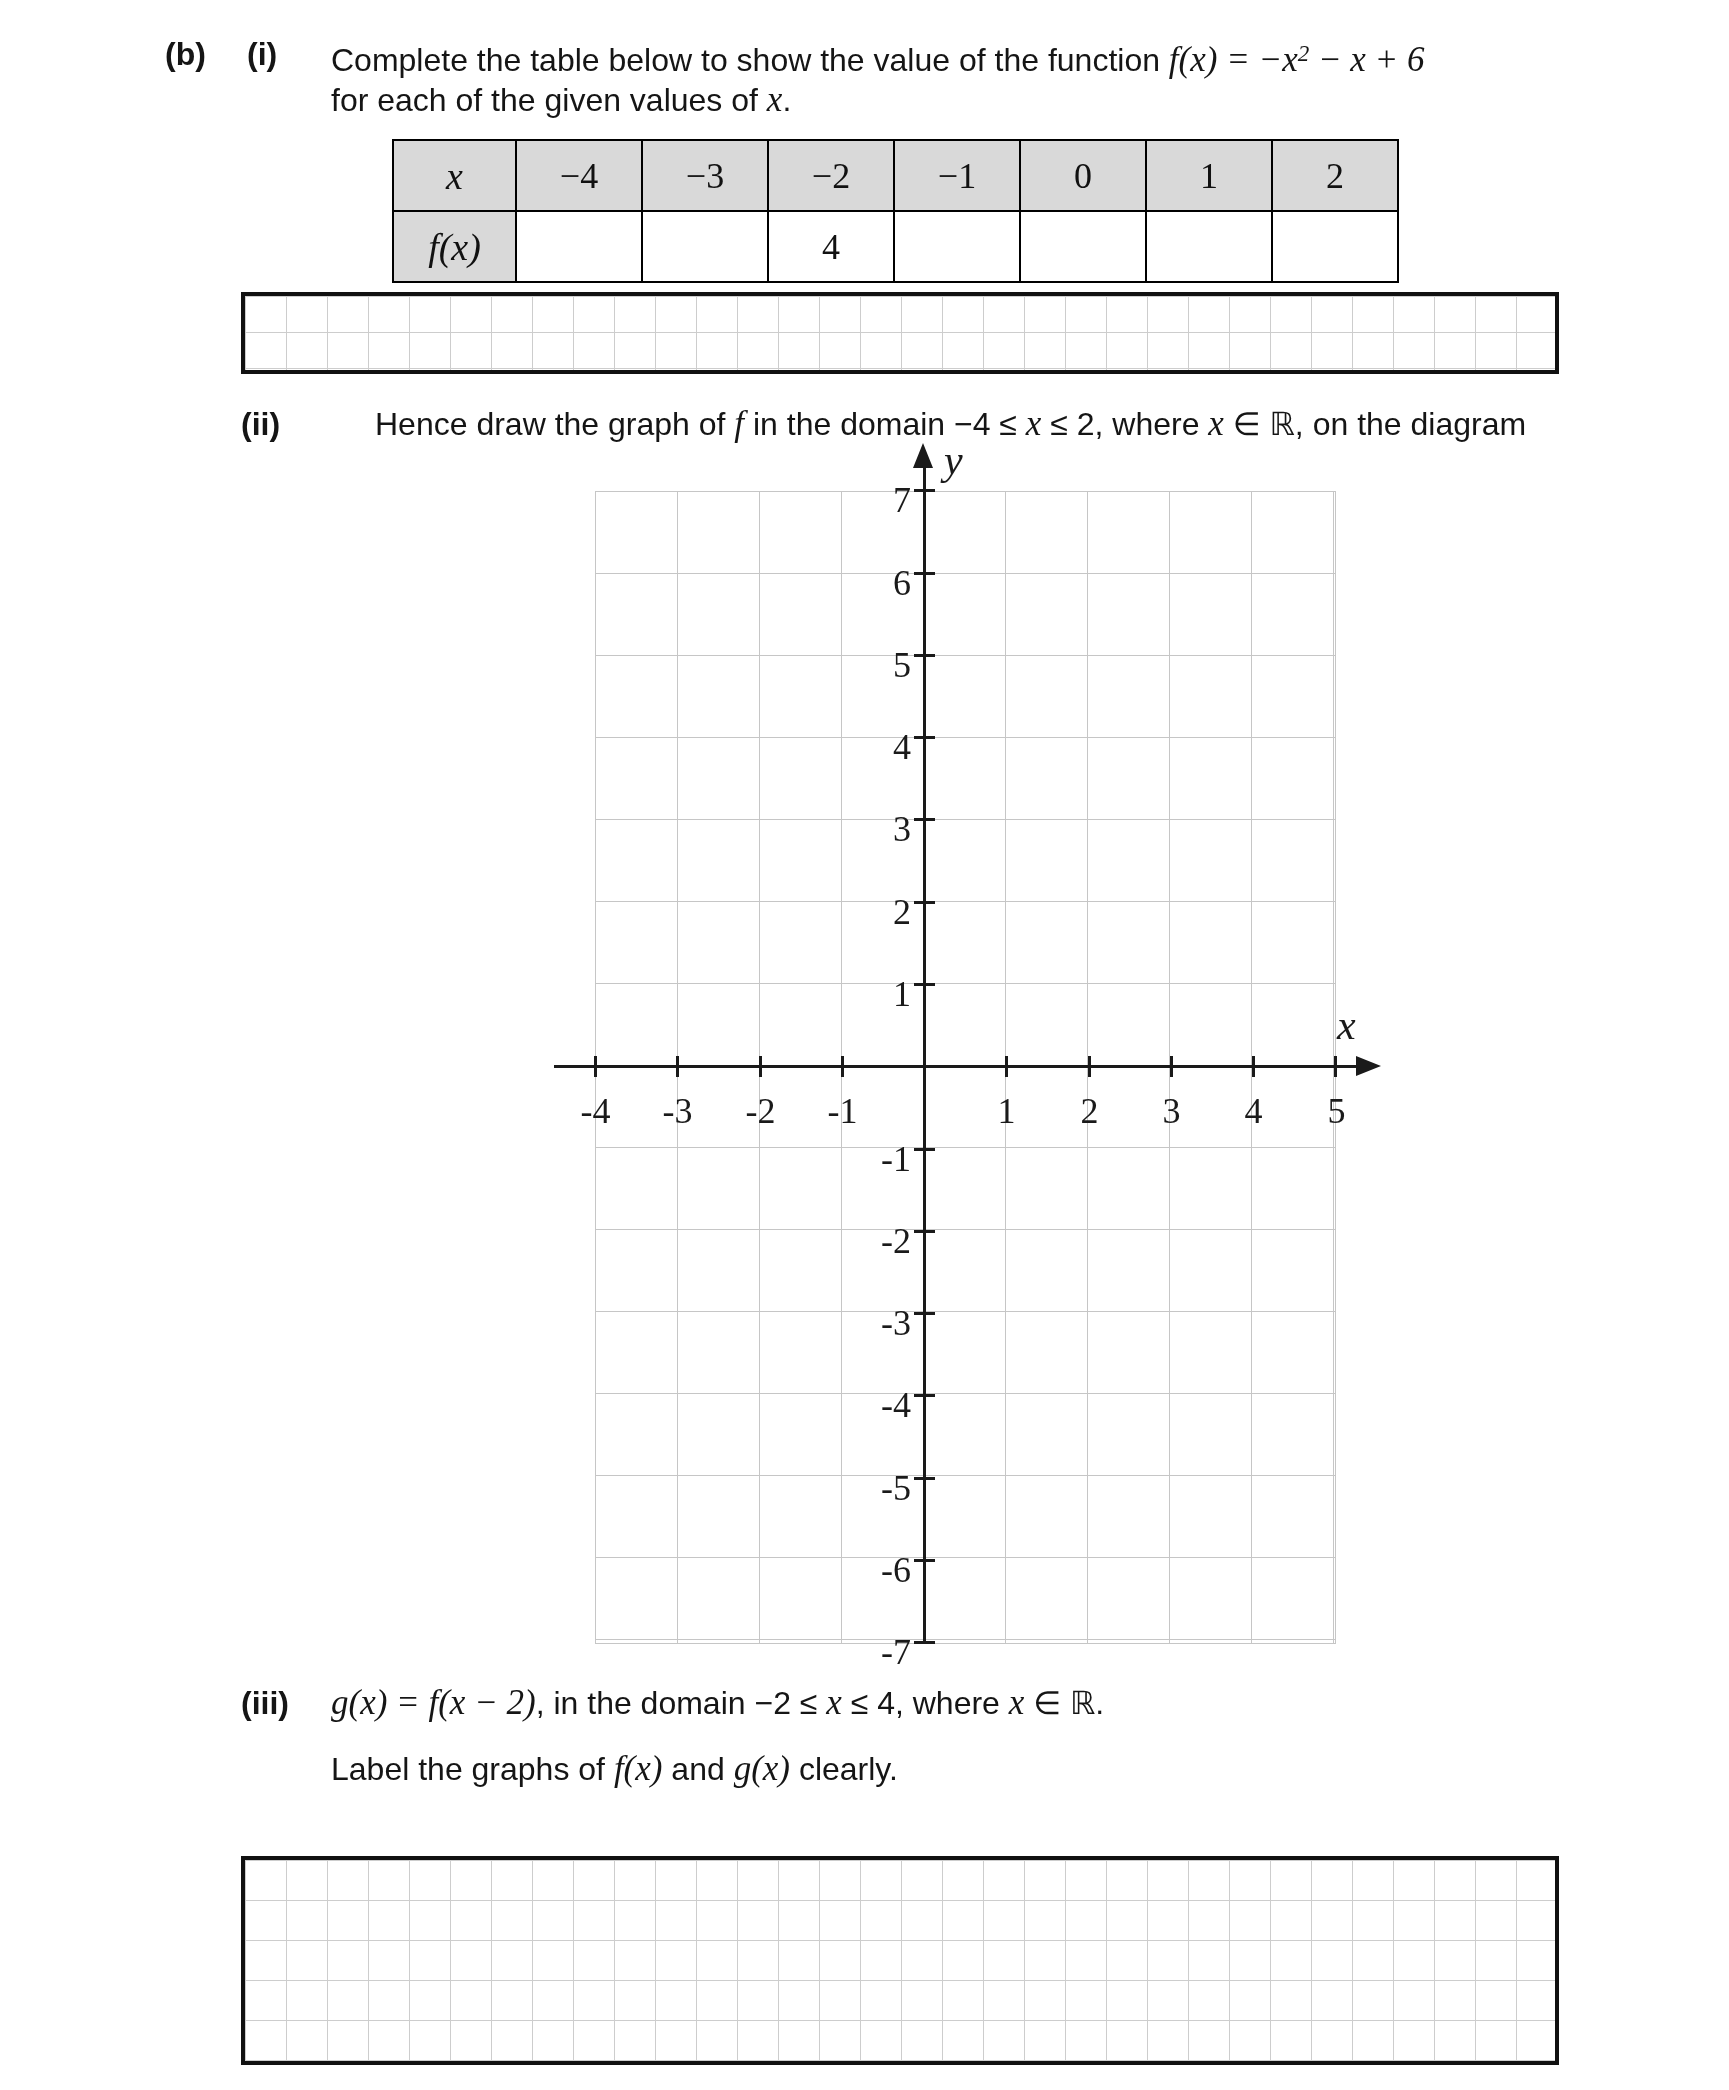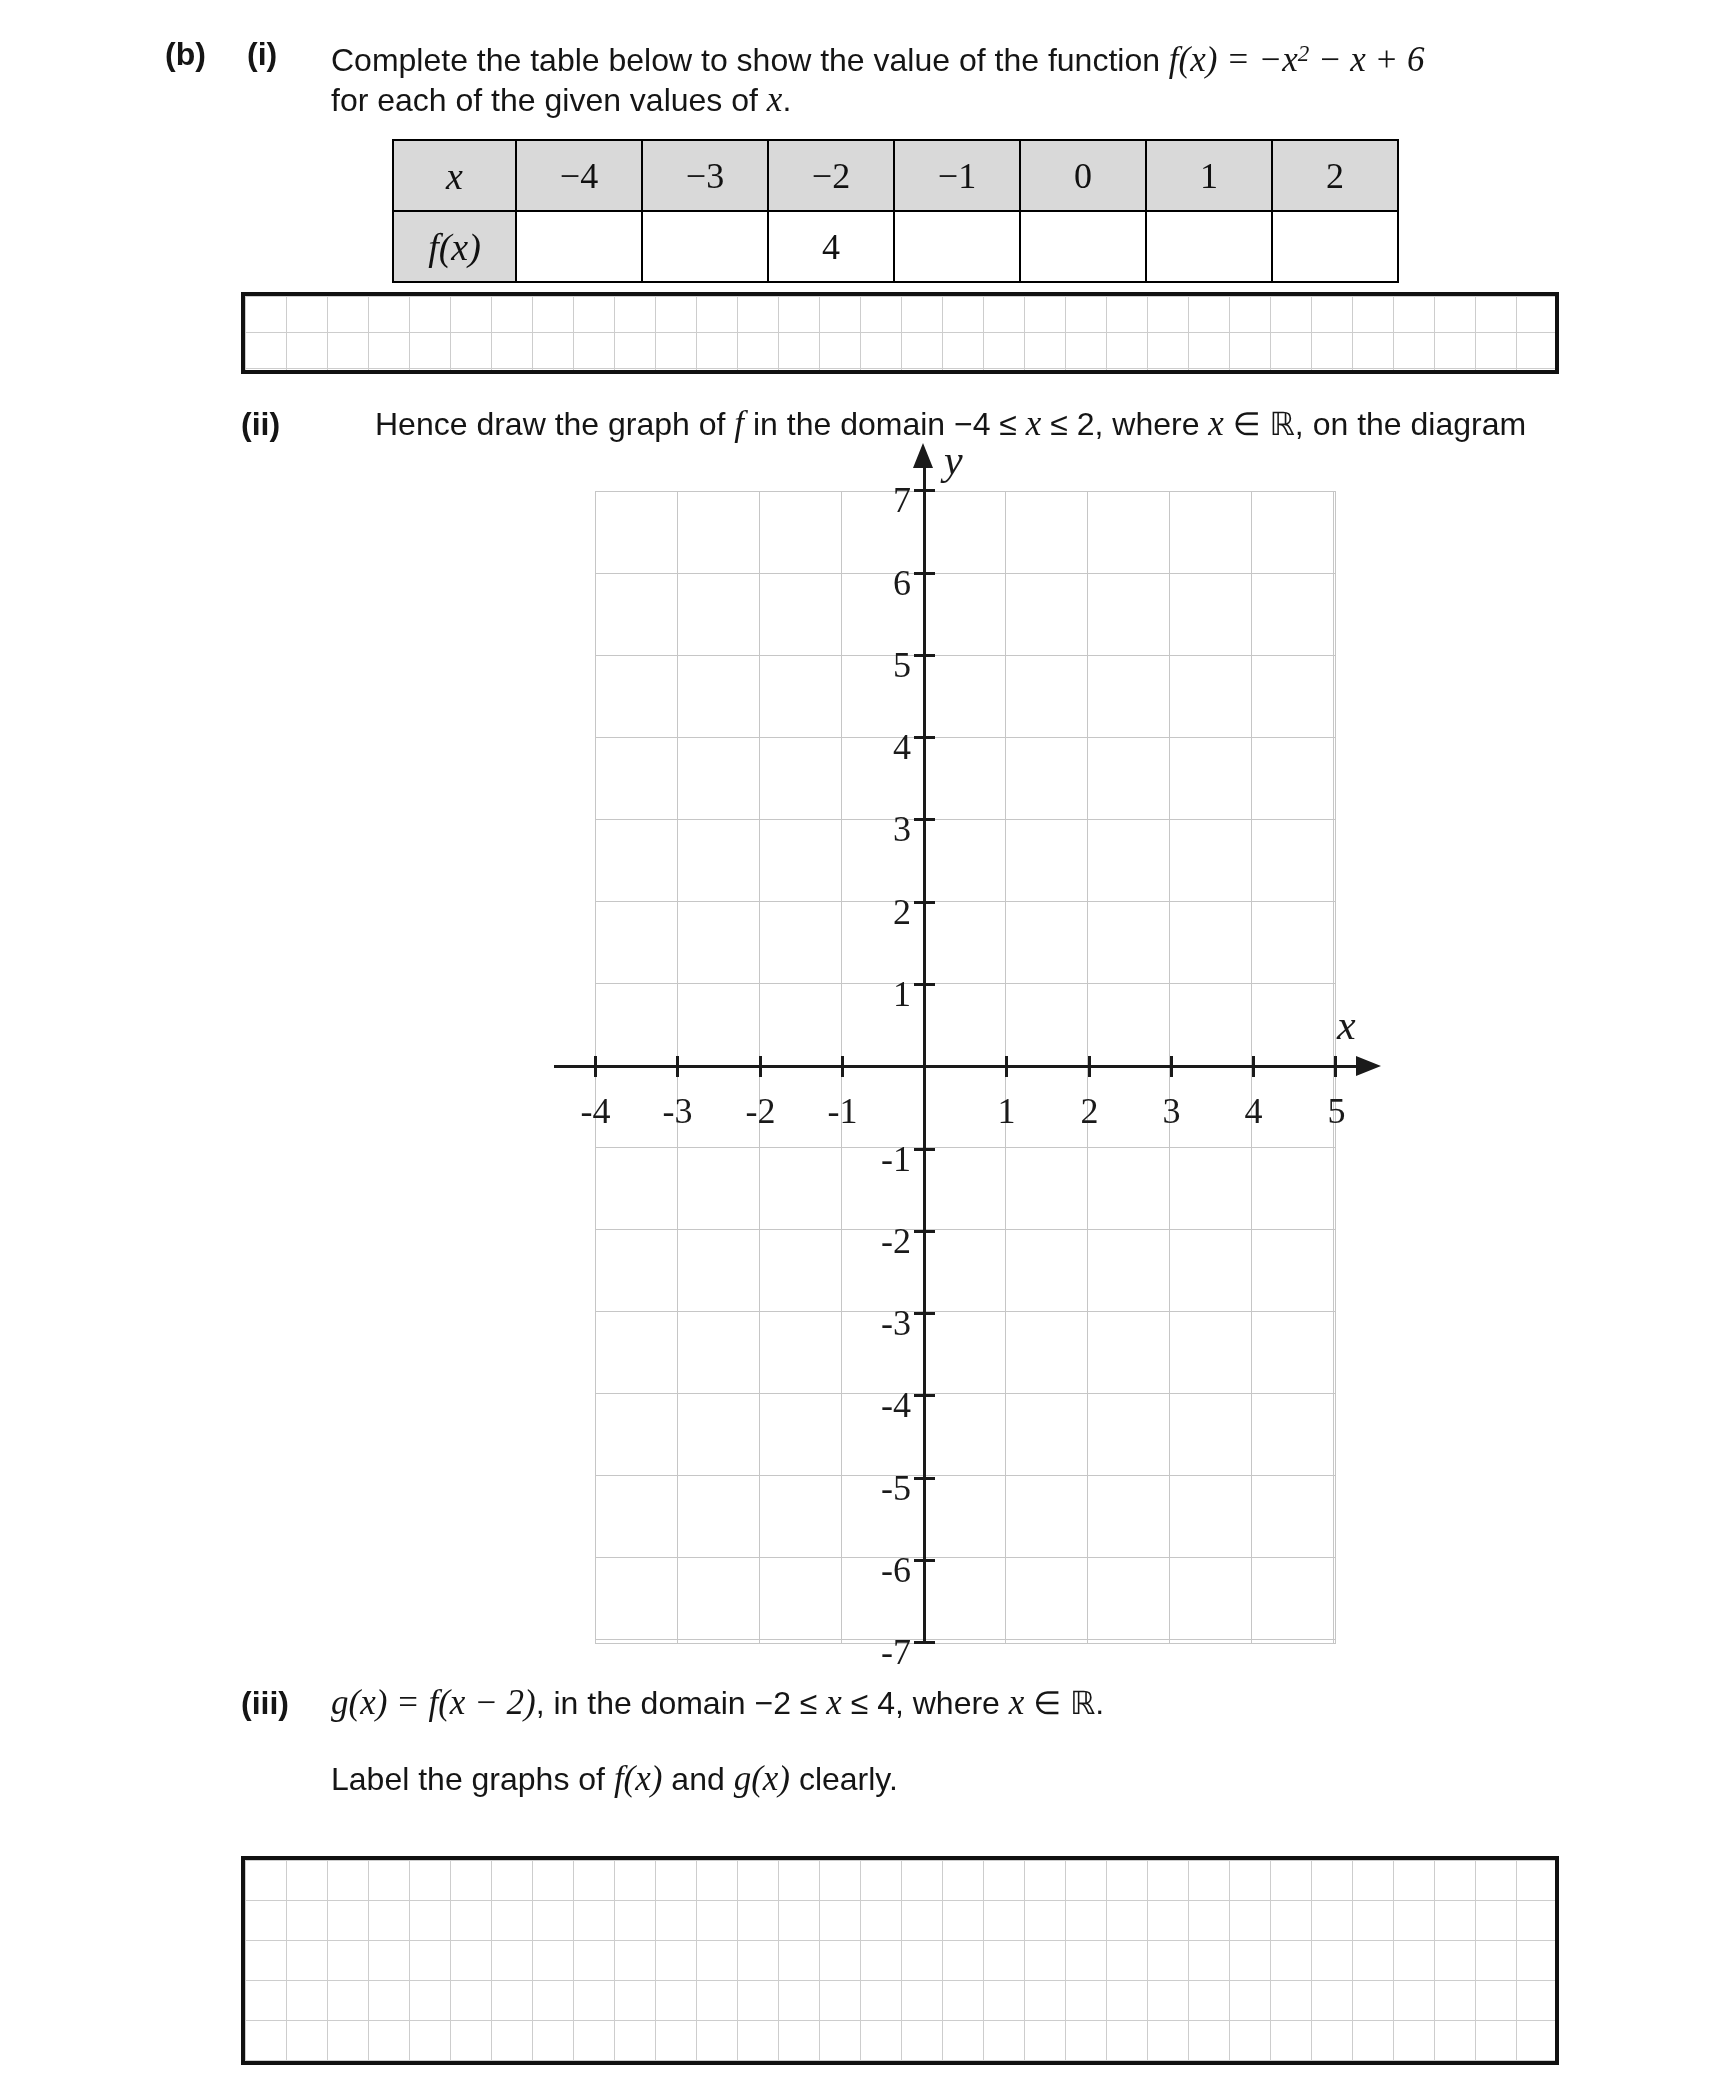--- a/index.html
+++ b/index.html
@@ -100,21 +100,21 @@
   <div class="arrow-up" style="left:913px;top:443px;"></div>
   <div class="axis-letter" style="left:944px;top:436px;">y</div>
 
   <div class="axis-line" style="left:554px;top:1065px;width:807px;height:2.9px;"></div>
   <div class="arrow-right" style="left:1356px;top:1056px;"></div>
   <div class="axis-letter" style="left:1337px;top:1001px;">x</div>
 
   <div class="abs body-txt bold" style="left:241px;top:1683px;">(iii)</div>
   <div class="abs body-txt" style="left:331px;top:1683px;">
     <div><span class="m">g(x) = f(x − 2)</span><span>, in the domain −2 ≤ </span><span class="m">x</span><span> ≤ 4, where </span><span class="m">x</span><span> ∈ ℝ.</span></div>
-    <div style="margin-top:36px;"><span>Label the graphs of </span><span class="m">f(x)</span><span> and </span><span class="m">g(x)</span><span> clearly.</span></div>
+    <div style="margin-top:26px;"><span>Label the graphs of </span><span class="m">f(x)</span><span> and </span><span class="m">g(x)</span><span> clearly.</span></div>
   </div>
 
   <div class="strip" style="top:1856px;height:209px;background-size:41px 40px;"></div>
 
 <div class="tick-y" style="top: 489px;"></div>
     <div class="lab lab-y" style="top: 479px;">7</div>
     <div class="tick-y" style="top: 572px;"></div>
     <div class="lab lab-y" style="top: 562px;">6</div>
     <div class="tick-y" style="top: 654px;"></div>
     <div class="lab lab-y" style="top: 644px;">5</div>

